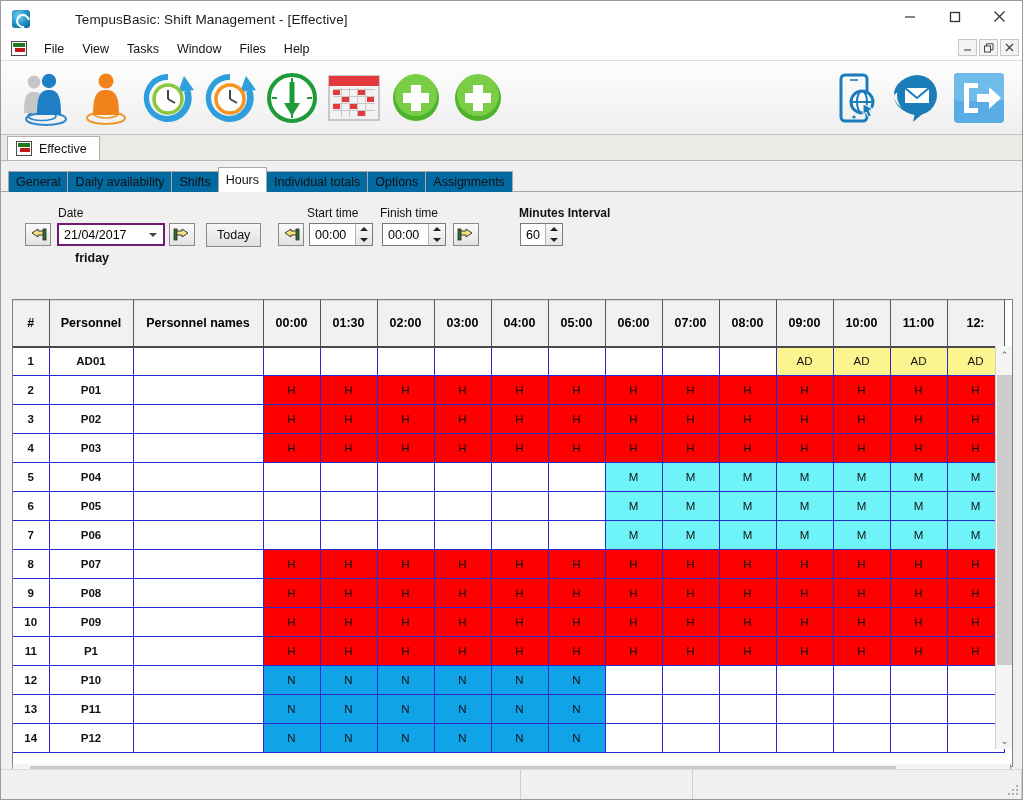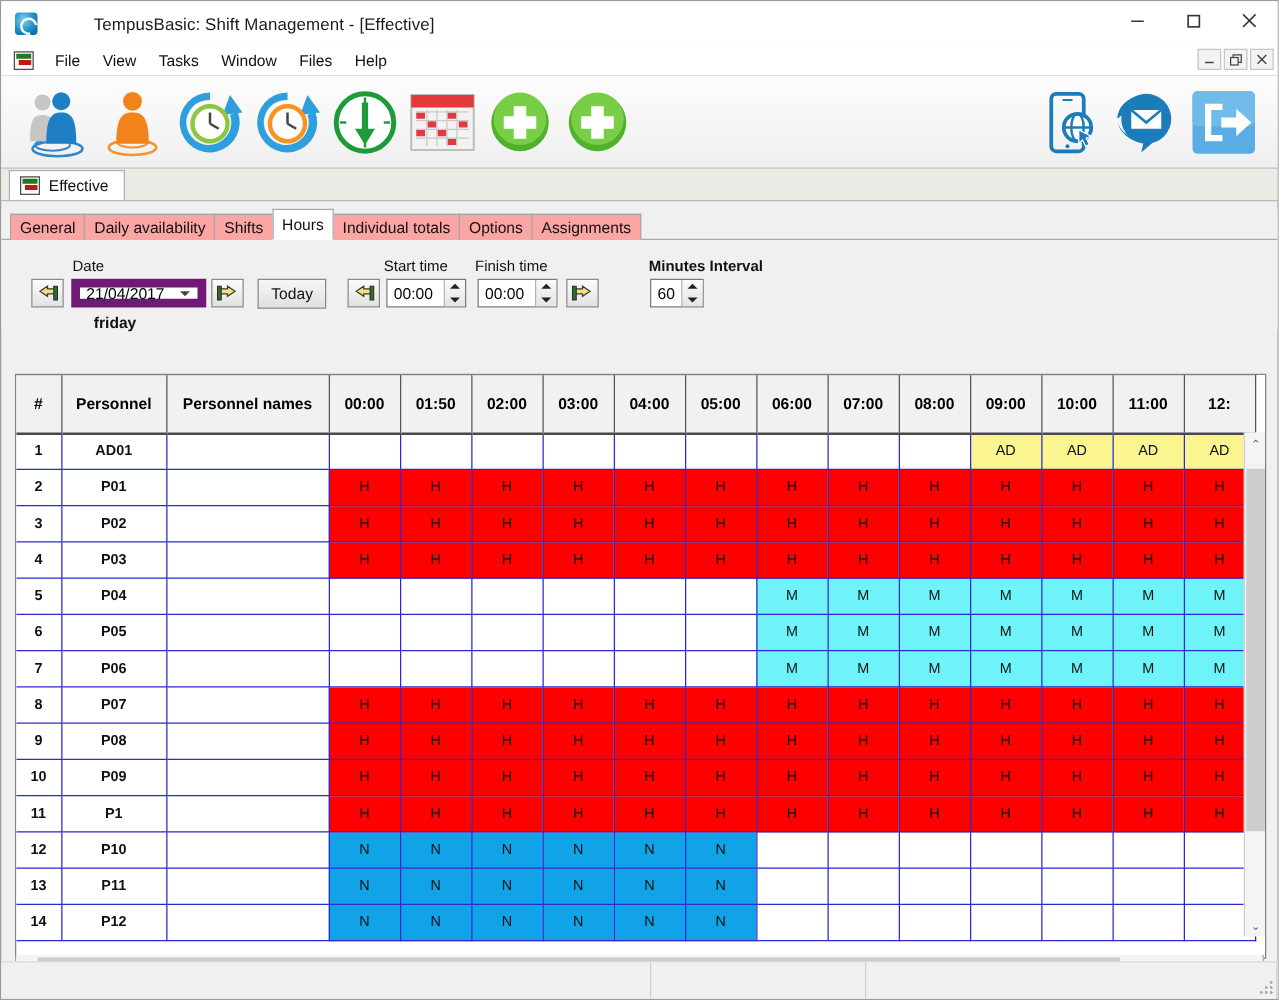--- a/index.html
+++ b/index.html
@@ -126,21 +126,21 @@
     display: flex; align-items: flex-end;
     padding: 0 0 0 7px; margin-top: 6px;
     position: relative;
   }
   .tabstrip::after {
     content: ""; position: absolute; left: 0; right: 0; bottom: 0;
     height: 1px; background: #a8a8a8;
   }
   .tab {
     height: 21px; padding: 0 7px;
-    background: #fca5a5;
+    background: #0369a1;
     border: 1px solid #a8a8a8; border-bottom: none;
     display: flex; align-items: center;
     font-size: 12.5px; color: #111;
     margin-right: -1px; position: relative; z-index: 1;
   }
   .tab.active {
     background: #ffffff; height: 25px; z-index: 3;
     border-bottom: 1px solid #ffffff;
   }
 
@@ -156,21 +156,21 @@
   .hand-btn {
     width: 26px; height: 23px;
     border: 1px solid #8a8a8a;
     background: linear-gradient(#fbfbfb, #e2e2e2);
     display: flex; align-items: center; justify-content: center;
     position: absolute;
   }
   .hand-btn svg { display: block; }
   .combo {
     position: absolute; height: 23px;
-    border: 7px solid #701a75; background: #fff;
+    border: 2px solid #701a75; background: #fff;
     display: flex; align-items: center;
     font-size: 12.5px; color: #000; padding-left: 5px;
   }
   .combo .caret {
     margin-left: auto; margin-right: 6px;
     width: 0; height: 0;
     border-left: 4px solid transparent; border-right: 4px solid transparent;
     border-top: 4px solid #444;
   }
   .spin {
@@ -571,21 +571,21 @@
 
   <div class="gridwrap">
     <div class="gridscroll">
       <table class="grid">
         <thead>
           <tr id="hdr-row">
             <th class="h-num">#</th>
             <th class="h-per">Personnel</th>
             <th class="h-names">Personnel names</th>
           <th class="h-hr">00:00</th>
-              <th class="h-hr">01:50</th>
+              <th class="h-hr">01:30</th>
               <th class="h-hr">02:00</th>
               <th class="h-hr">03:00</th>
               <th class="h-hr">04:00</th>
               <th class="h-hr">05:00</th>
               <th class="h-hr">06:00</th>
               <th class="h-hr">07:00</th>
               <th class="h-hr">08:00</th>
               <th class="h-hr">09:00</th>
               <th class="h-hr">10:00</th>
               <th class="h-hr">11:00</th>

